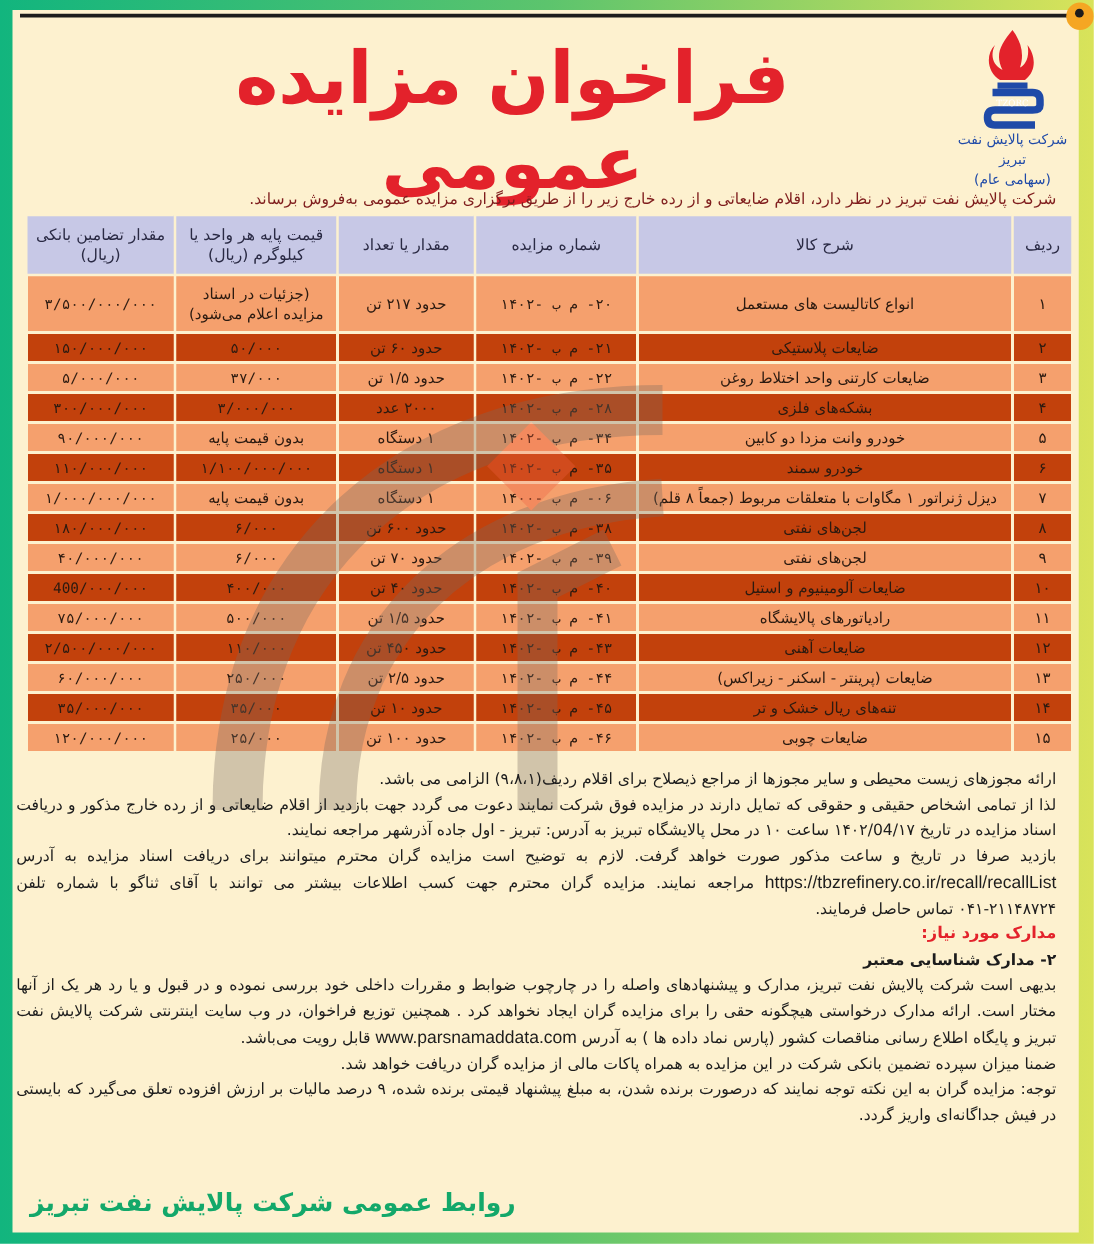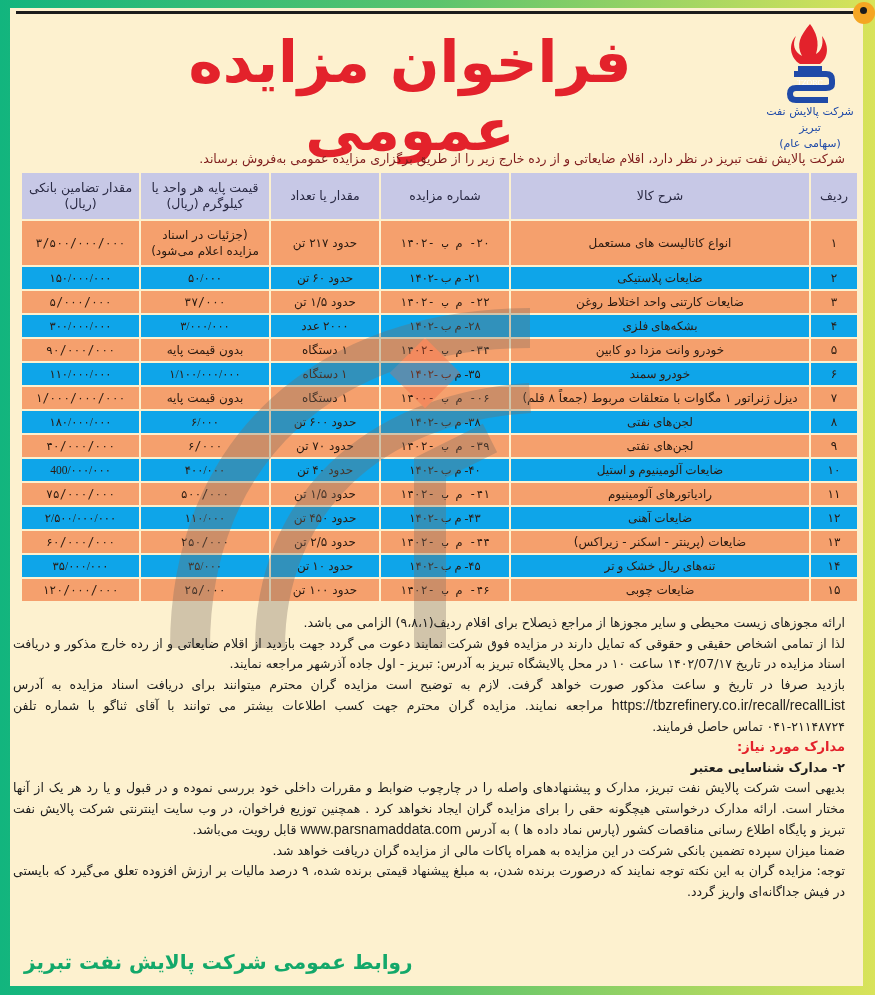--- a/index.html
+++ b/index.html
@@ -41,21 +41,21 @@
   }
   .auction-table th {
     background: #c7c8e6; color: #2a2a44; font-weight: normal; height: 48px;
     border: 2px solid #fdf1cf; padding: 2px 4px; font-size: 12.5px; line-height: 16px;
   }
   .auction-table td {
     border: 2px solid #fdf1cf; text-align: center; height: 24px; padding: 0 4px;
     color: #2b1a10; white-space: nowrap; overflow: hidden;
   }
   .auction-table tr.odd td { background: #f5a06d; }
-  .auction-table tr.even td { background: #0ea5e9; font-family: Liberation Serif, serif; }
+  .auction-table tr.even td { background: #c2410c; }
   .auction-table tr.tall td { height: 46px; white-space: normal; line-height: 16px; }
   .num { font-family: "DejaVu Sans Mono", monospace; font-size: 11.5px; letter-spacing: 0.5px; }
 
   
   .watermark { position: absolute; left: 120px; top: 280px; width: 520px; height: 360px; pointer-events: none; opacity: 0.33; }
 
   
   .body-text {
     position: absolute; right: 18px; top: 605px; width: 832px;
     direction: rtl; text-align: justify; font-size: 12.5px; line-height: 20.5px; color: #1c1c1c;
@@ -184,21 +184,21 @@
       <tr class="even">
         <td>۱۰</td>
         <td>ضایعات آلومینیوم و استیل</td>
         <td class="num">۴۰- م ب -۱۴۰۲</td>
         <td>حدود ۴۰ تن</td>
         <td class="num">۴۰۰/۰۰۰</td>
         <td class="num">400/۰۰۰/۰۰۰</td>
       </tr>
       <tr class="odd">
         <td>۱۱</td>
-        <td>رادیاتورهای آلومینیوم</td>
+        <td>رادیاتورهای پالایشگاه</td>
         <td class="num">۴۱- م ب -۱۴۰۲</td>
         <td>حدود ۱/۵ تن</td>
         <td class="num">۵۰۰/۰۰۰</td>
         <td class="num">۷۵/۰۰۰/۰۰۰</td>
       </tr>
       <tr class="even">
         <td>۱۲</td>
         <td>ضایعات آهنی</td>
         <td class="num">۴۳- م ب -۱۴۰۲</td>
         <td>حدود ۴۵۰ تن</td>
@@ -234,21 +234,21 @@
 
   <svg class="watermark" viewBox="0 0 520 360">
     <path d="M60 360 C60 160 200 40 400 40" fill="none" stroke="#7a6a60" stroke-width="40"></path>
     <path d="M140 360 C140 220 240 120 400 110" fill="none" stroke="#7a6a60" stroke-width="30"></path>
     <path d="M300 360 L300 180 L360 150" fill="none" stroke="#7a6a60" stroke-width="32"></path>
     <rect x="270" y="60" width="50" height="50" transform="rotate(45 295 85)" fill="#f06040"></rect>
   </svg>
 
   <div class="body-text">
     <p>ارائه مجوزهای زیست محیطی و سایر مجوزها از مراجع ذیصلاح برای اقلام ردیف(۹،۸،۱) الزامی می باشد.</p>
-    <p>لذا از تمامی اشخاص حقیقی و حقوقی که تمایل دارند در مزایده فوق شرکت نمایند دعوت می گردد جهت بازدید از اقلام ضایعاتی و از رده خارج مذکور و دریافت اسناد مزایده در تاریخ ۱۴۰۲/07/۱۷ ساعت ۱۰ در محل پالایشگاه تبریز به آدرس: تبریز - اول جاده آذرشهر مراجعه نمایند.</p>
+    <p>لذا از تمامی اشخاص حقیقی و حقوقی که تمایل دارند در مزایده فوق شرکت نمایند دعوت می گردد جهت بازدید از اقلام ضایعاتی و از رده خارج مذکور و دریافت اسناد مزایده در تاریخ ۱۴۰۲/04/۱۷ ساعت ۱۰ در محل پالایشگاه تبریز به آدرس: تبریز - اول جاده آذرشهر مراجعه نمایند.</p>
     <p>
       <span>بازدید صرفا در تاریخ و ساعت مذکور صورت خواهد گرفت. لازم به توضیح است مزایده گران محترم میتوانند برای دریافت اسناد مزایده به آدرس</span>
       <span class="ltr">https://tbzrefinery.co.ir/recall/recallList</span>
       <span>مراجعه نمایند. مزایده گران محترم جهت کسب اطلاعات بیشتر می توانند با آقای ثناگو با شماره تلفن ۲۱۱۴۸۷۲۴-۰۴۱ تماس حاصل فرمایند.</span>
     </p>
     <p class="docs-heading">مدارک مورد نیاز:</p>
     <p class="doc-item">۲- مدارک شناسایی معتبر</p>
     <p>
       <span>بدیهی است شرکت پالایش نفت تبریز، مدارک و پیشنهادهای واصله را در چارچوب ضوابط و مقررات داخلی خود بررسی نموده و در قبول و یا رد هر یک از آنها مختار است. ارائه مدارک درخواستی هیچگونه حقی را برای مزایده گران ایجاد نخواهد کرد . همچنین توزیع فراخوان، در وب سایت اینترنتی شرکت پالایش نفت تبریز و پایگاه اطلاع رسانی مناقصات کشور (پارس نماد داده ها ) به آدرس</span>
       <span class="ltr">www.parsnamaddata.com</span>

